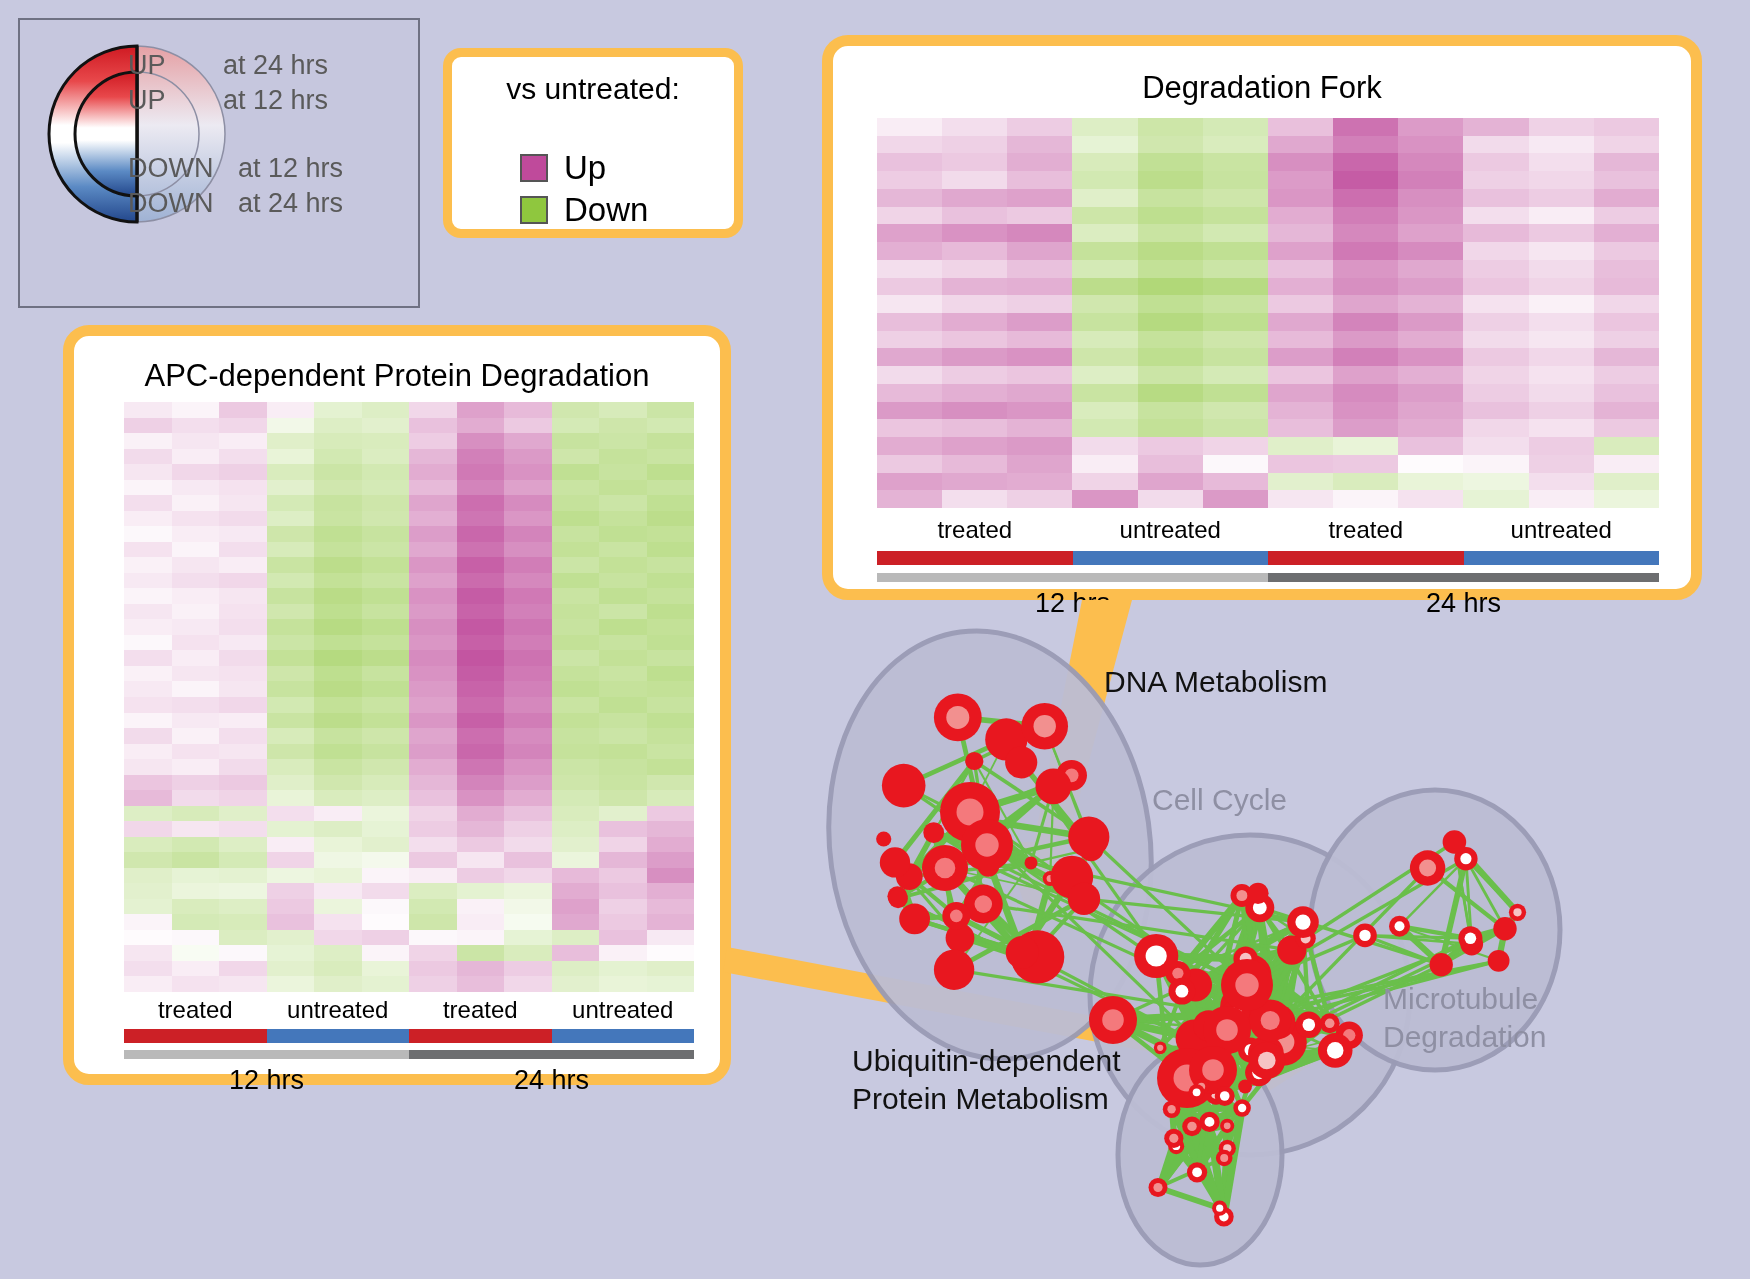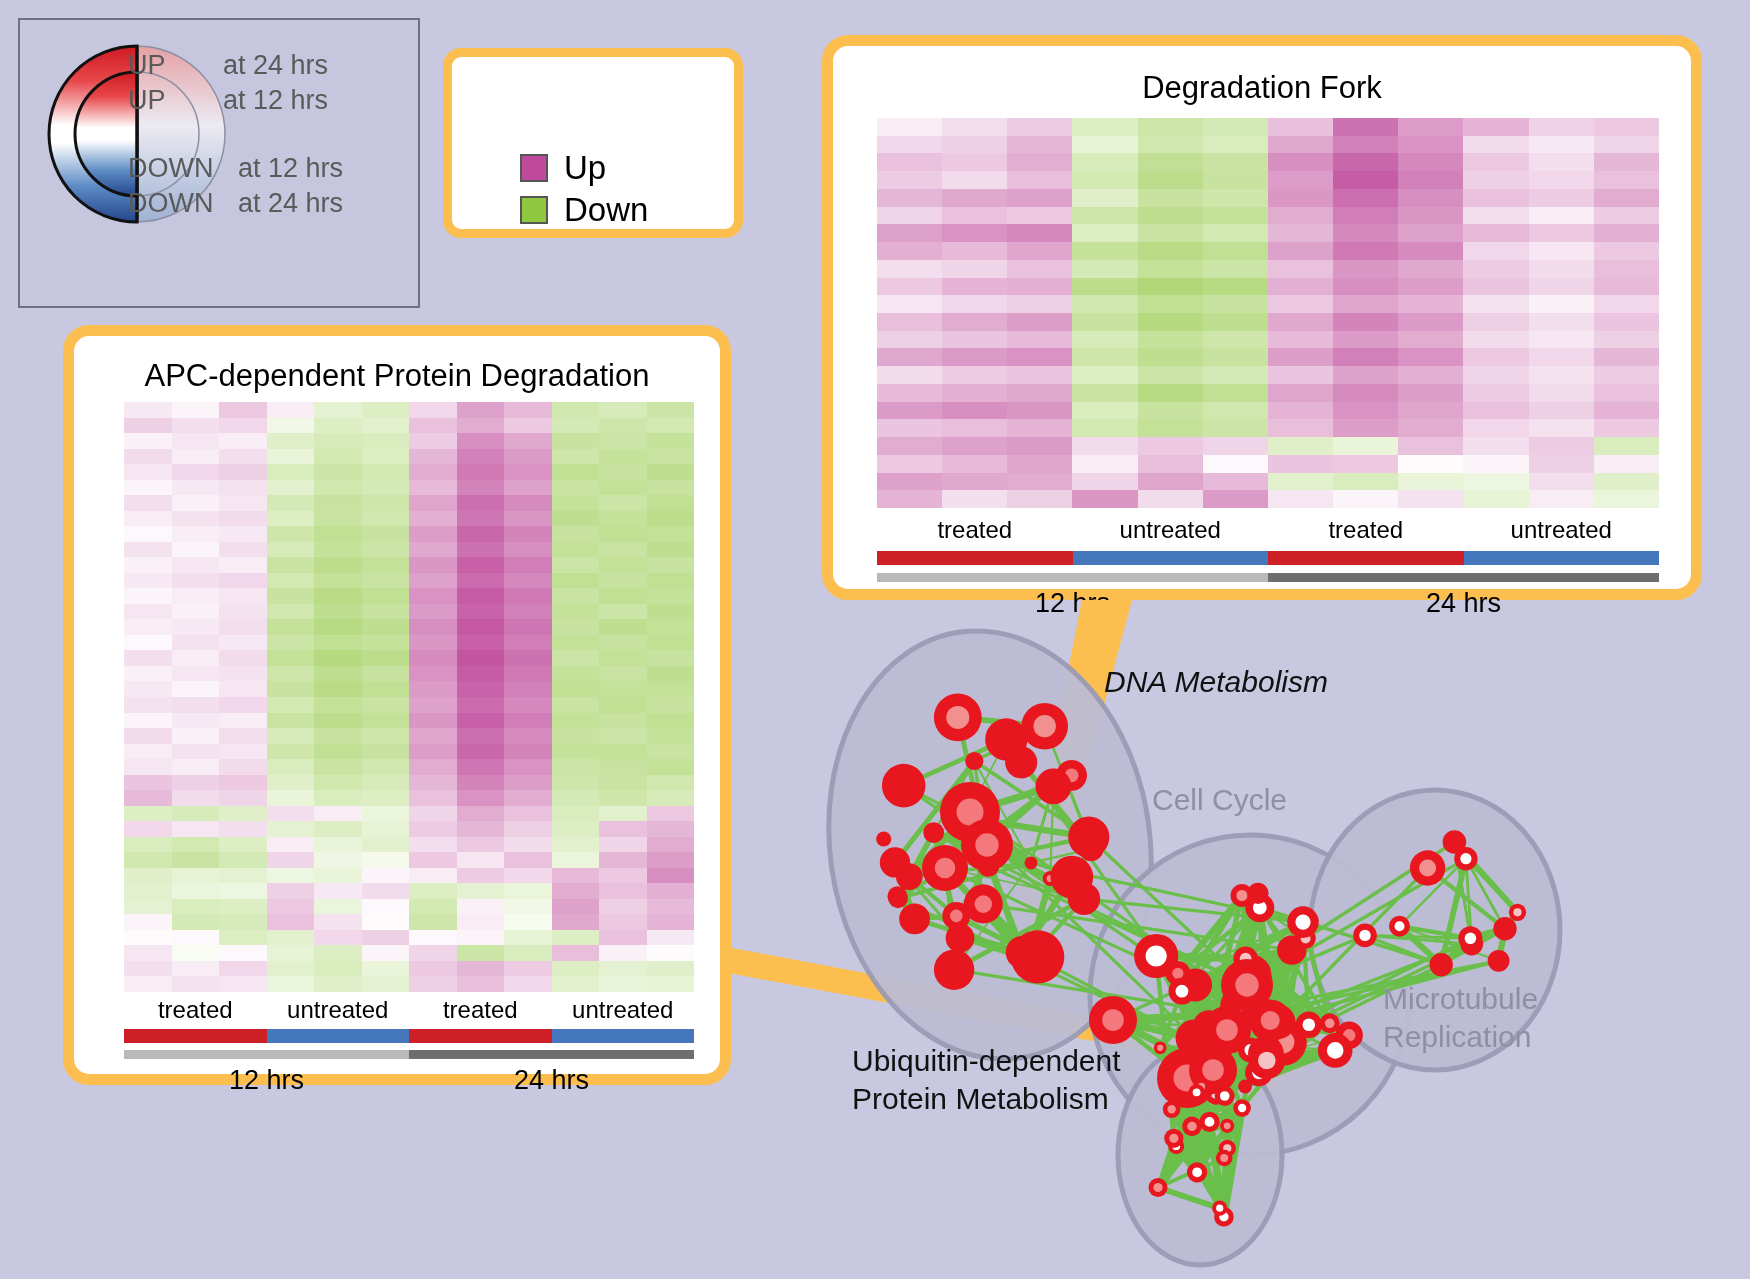--- a/index.html
+++ b/index.html
@@ -121,20 +121,21 @@
 
     <div class="key-lbl" style="left:108px;top:168px;">DOWN</div>
     <div class="key-lbl" style="left:218px;top:168px;">at 24 hrs</div>
 
     <div class="key-foot">
     </div>
   </div>
 
   <div class="abs legend-card">
     <div class="legend-title">
+      <div>vs untreated:</div>
     </div>
     <div class="legend-rows">
       <div class="legend-row">
         <span class="sw up"></span>
         <span>Up</span>
       </div>
       <div class="legend-row">
         <span class="sw down"></span>
         <span>Down</span>
       </div>
@@ -1450,20 +1451,20 @@
         <circle cx="401.6" cy="492.3" r="3.9" fill="#ffffff"></circle>
         <circle cx="397.0" cy="526.4" r="9.8" fill="#e8171f"></circle>
         <circle cx="397.0" cy="526.4" r="4.7" fill="#f2908f"></circle>
         <circle cx="363.0" cy="587.5" r="9.5" fill="#e8171f"></circle>
         <circle cx="363.0" cy="587.5" r="4.6" fill="#f2908f"></circle>
         <circle cx="424.7" cy="608.2" r="7.6" fill="#e8171f"></circle>
         <circle cx="424.7" cy="608.2" r="3.6" fill="#ffffff"></circle>
       </g>
   </svg>
 
-  <div class="cluster-label cl-dark" style="left:1104px;top:665px;font-style:italic;">DNA Metabolism</div>
+  <div class="cluster-label cl-dark" style="left:1104px;top:665px;">DNA Metabolism</div>
   <div class="cluster-label cl-gray" style="left:1152px;top:783px;">Cell Cycle</div>
   <div class="cluster-label cl-gray" style="left:1383px;top:980px;line-height:1.25;">Microtubule
-Replication</div>
+Degradation</div>
   <div class="cluster-label cl-dark" style="left:852px;top:1042px;line-height:1.25;">Ubiquitin-dependent
 Protein Metabolism</div>
 
 </div>
 
 </body></html>

